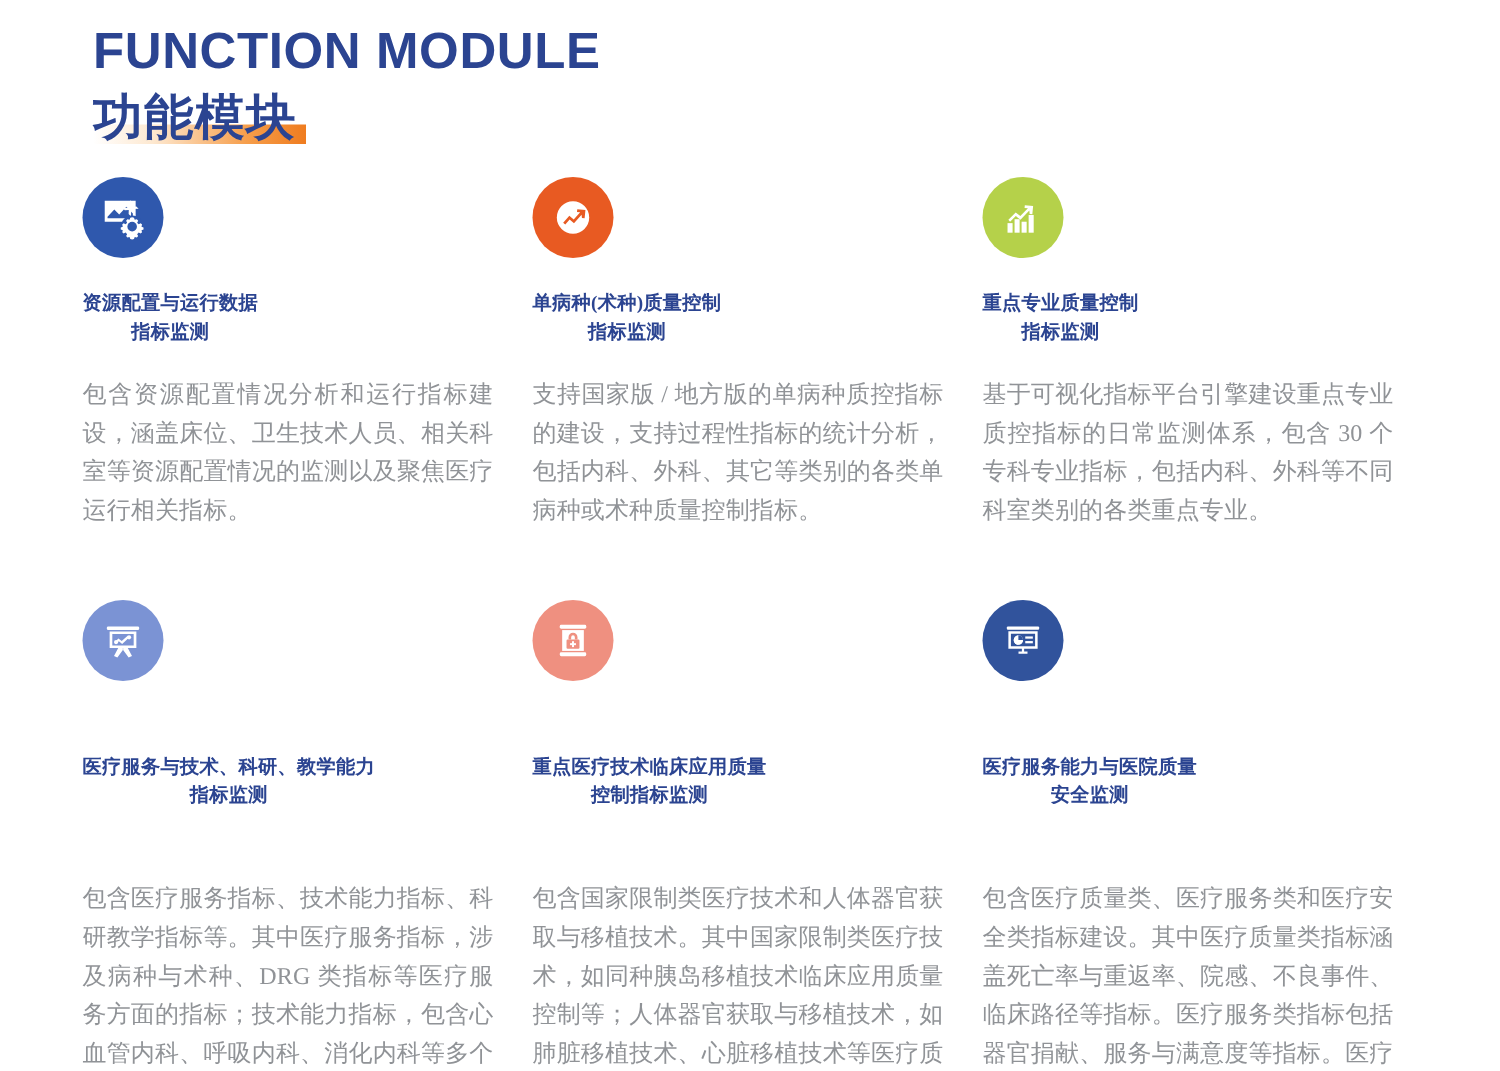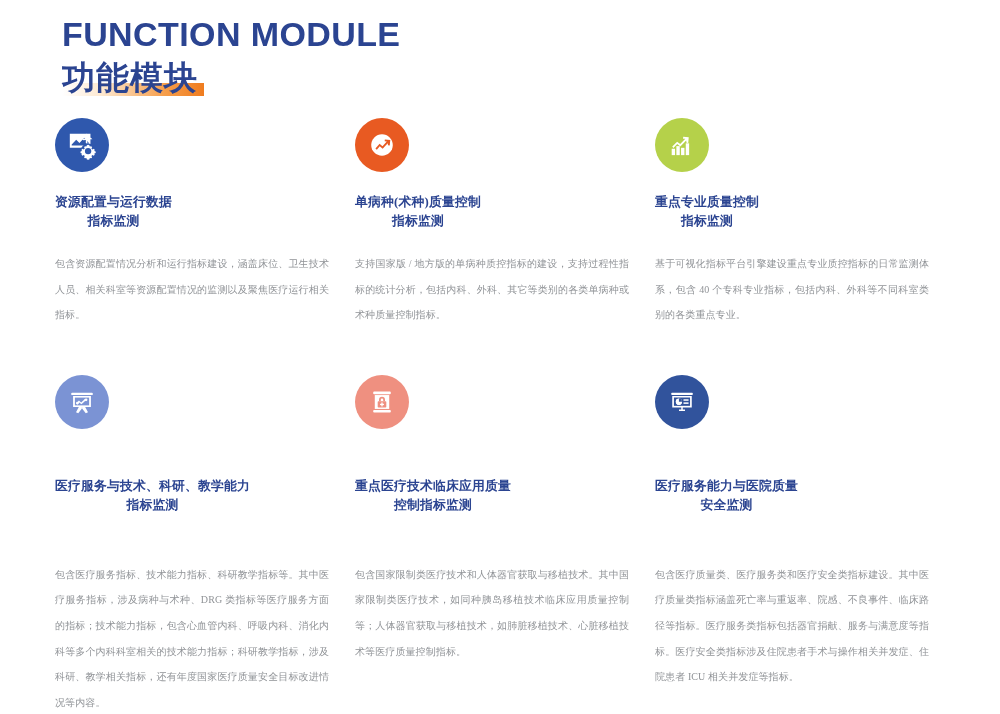--- a/index.html
+++ b/index.html
@@ -104,21 +104,21 @@
     font-weight: bold;
     color: #2b4491;
     text-align: center;
     line-height: 19px;
     letter-spacing: 0.2px;
     margin-bottom: 20px;
     white-space: pre-line;
   }
 
   .card-body {
-    font-size: 10px;
+    font-size: 16px;
     color: #909397;
     text-align: justify;
     text-align-last: left;
     line-height: 25.6px;
     letter-spacing: 0.1px;
     width: 274px;
   }
 </style>
 </head>
 <body>
@@ -168,21 +168,21 @@
         <svg width="30" height="30" viewBox="0 0 32 32" aria-hidden="true">
           <rect x="5" y="20" width="3.6" height="6.8" fill="#ffffff"></rect>
           <rect x="10" y="17.2" width="3.6" height="9.6" fill="#ffffff"></rect>
           <rect x="15" y="19" width="3.6" height="7.8" fill="#ffffff"></rect>
           <rect x="20" y="14.2" width="3.6" height="12.6" fill="#ffffff"></rect>
           <path fill="#ffffff" d="M5.6 17.6l5.2-5.2 3.3 2.6 5.4-5.6-2.4-.2.2-1.9 5.9.55-.55 5.9-1.9-.2-.25-2.45-6.3 6.5-3.3-2.6-4.1 4.1z"></path>
         </svg>
       </div>
       <div class="card-title">重点专业质量控制
 指标监测</div>
-      <div class="card-body">基于可视化指标平台引擎建设重点专业质控指标的日常监测体系，包含 40 个专科专业指标，包括内科、外科等不同科室类别的各类重点专业。</div>
+      <div class="card-body">基于可视化指标平台引擎建设重点专业质控指标的日常监测体系，包含 30 个专科专业指标，包括内科、外科等不同科室类别的各类重点专业。</div>
     </div>
 
     <div class="card row2">
       <div class="icon-circle" style="background:#7b93d4">
         <svg width="30" height="30" viewBox="0 0 32 32" aria-hidden="true">
           <rect x="4.5" y="6" width="23" height="2.6" rx="1" fill="#ffffff"></rect>
           <path fill="#ffffff" d="M6.5 9.6h19v11.8h-6.1l3 5.6-2.4 1.1-3.9-5.3v-1.4h-.2v1.4l-3.9 5.3-2.4-1.1 3-5.6H6.5V9.6z"></path>
           <path fill="#7b93d4" d="M8.4 11.3h15.2v8.3H8.4z"></path>
           <path fill="#ffffff" d="M9.8 17.6l2.9-3.1 2.4 1.9 4-3.6 1.1 1.2-4.8 4.4-2.4-1.9-2 2.2z"></path>
           <circle cx="20.3" cy="13.7" r="1.5" fill="#ffffff"></circle>

